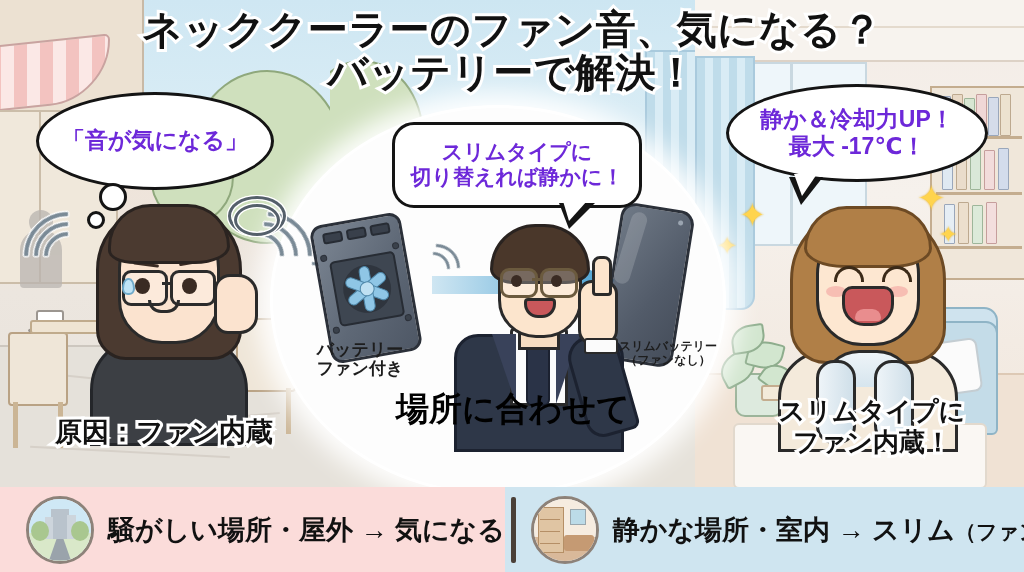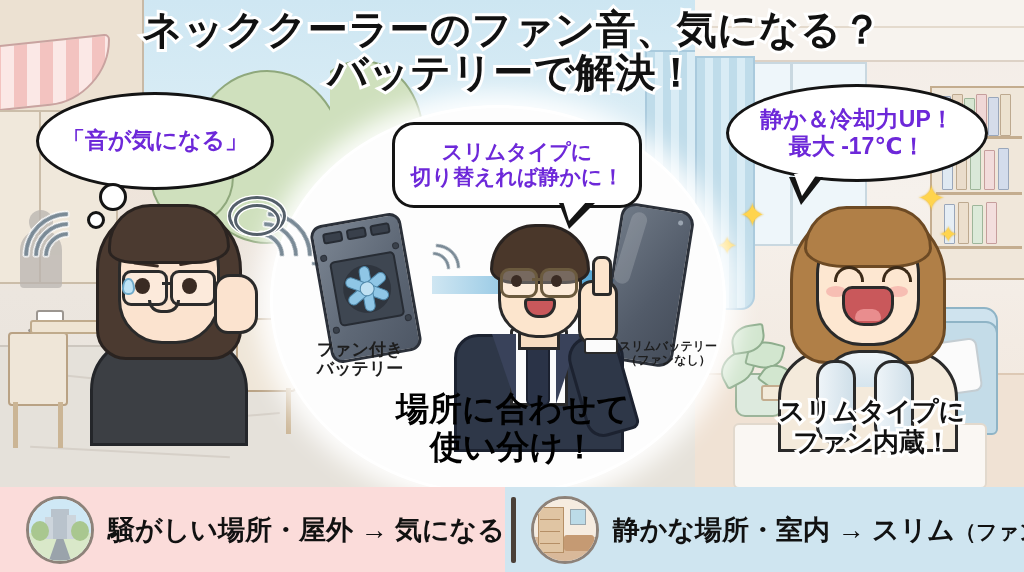--- a/index.html
+++ b/index.html
@@ -391,33 +391,33 @@
   </div>
 
   <div class="balloon" id="balloon-right">
     <span>静か＆冷却力UP！</span>
     <span>最大 -17℃！</span>
     <div class="tail">
         <i></i>
       </div>
   </div>
 
+  <div class="caption outlined" id="cap-left">原因：ファン内蔵</div>
 
   <div class="cap-sub" id="dev-cap-left">
+    <div>バッテリー</div>
     <div>ファン付き</div>
-    <div>バッテリー</div>
   </div>
   <div class="cap-sub" id="dev-cap-right">
     <div>スリムバッテリー</div>
     <div>（ファンなし）</div>
   </div>
 
   <div class="caption" id="cap-mid">
     <div>場所に合わせて</div>
-    <div>使い分け！</div>
   </div>
 
   <div class="caption outlined" id="cap-right">
     <div>スリムタイプに</div>
     <div>ファン内蔵！</div>
   </div>
 
   <div id="bottombar">
     <div class="bb" id="bb-left">
       <div class="bb-icon">

